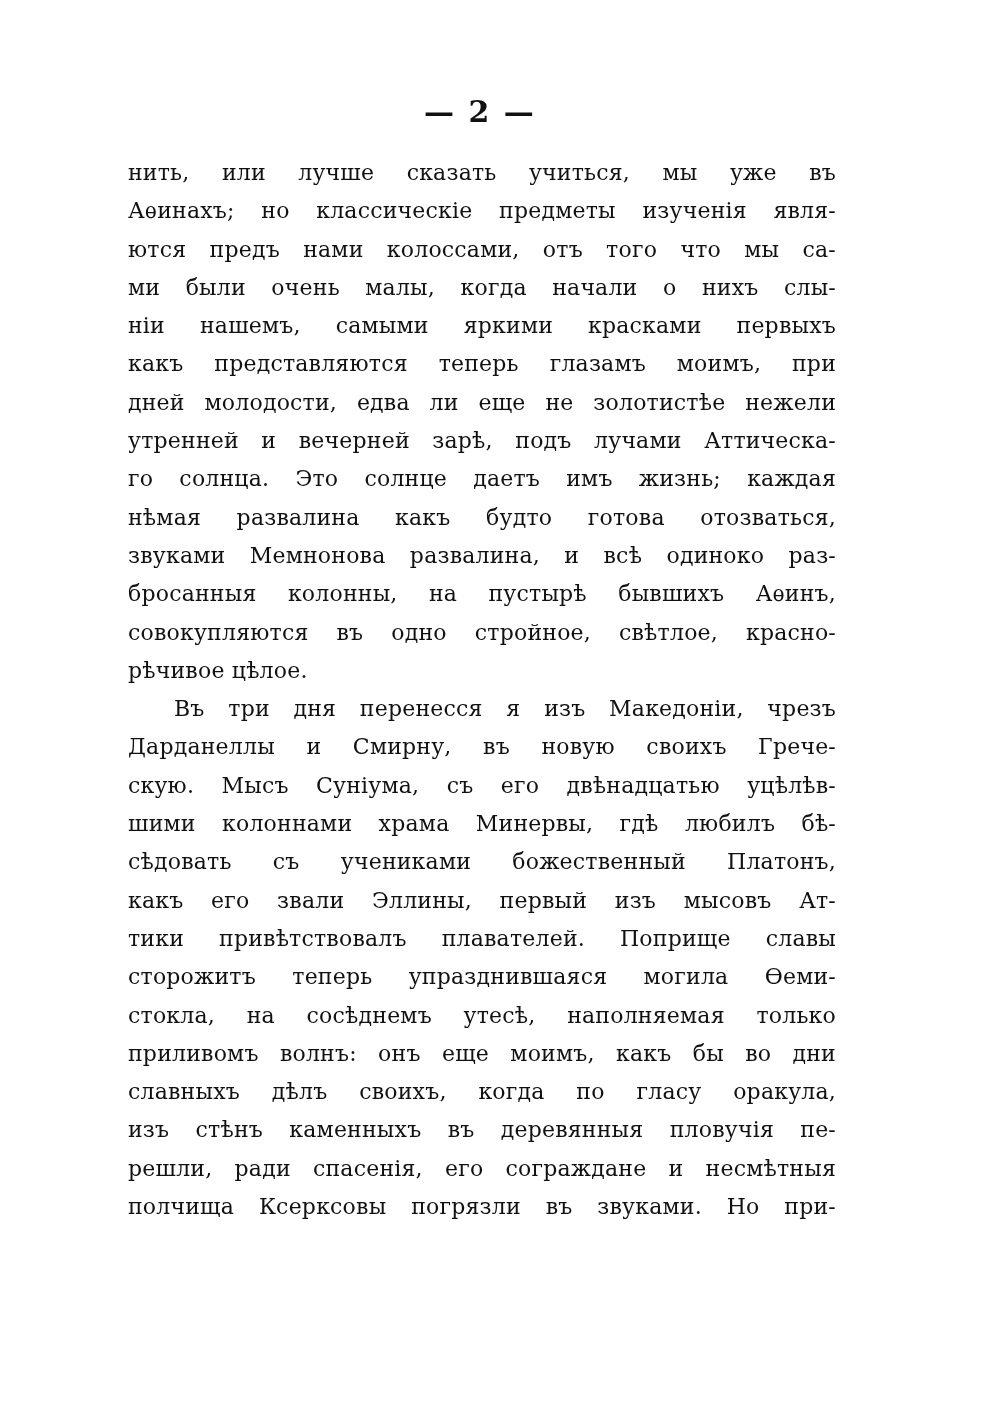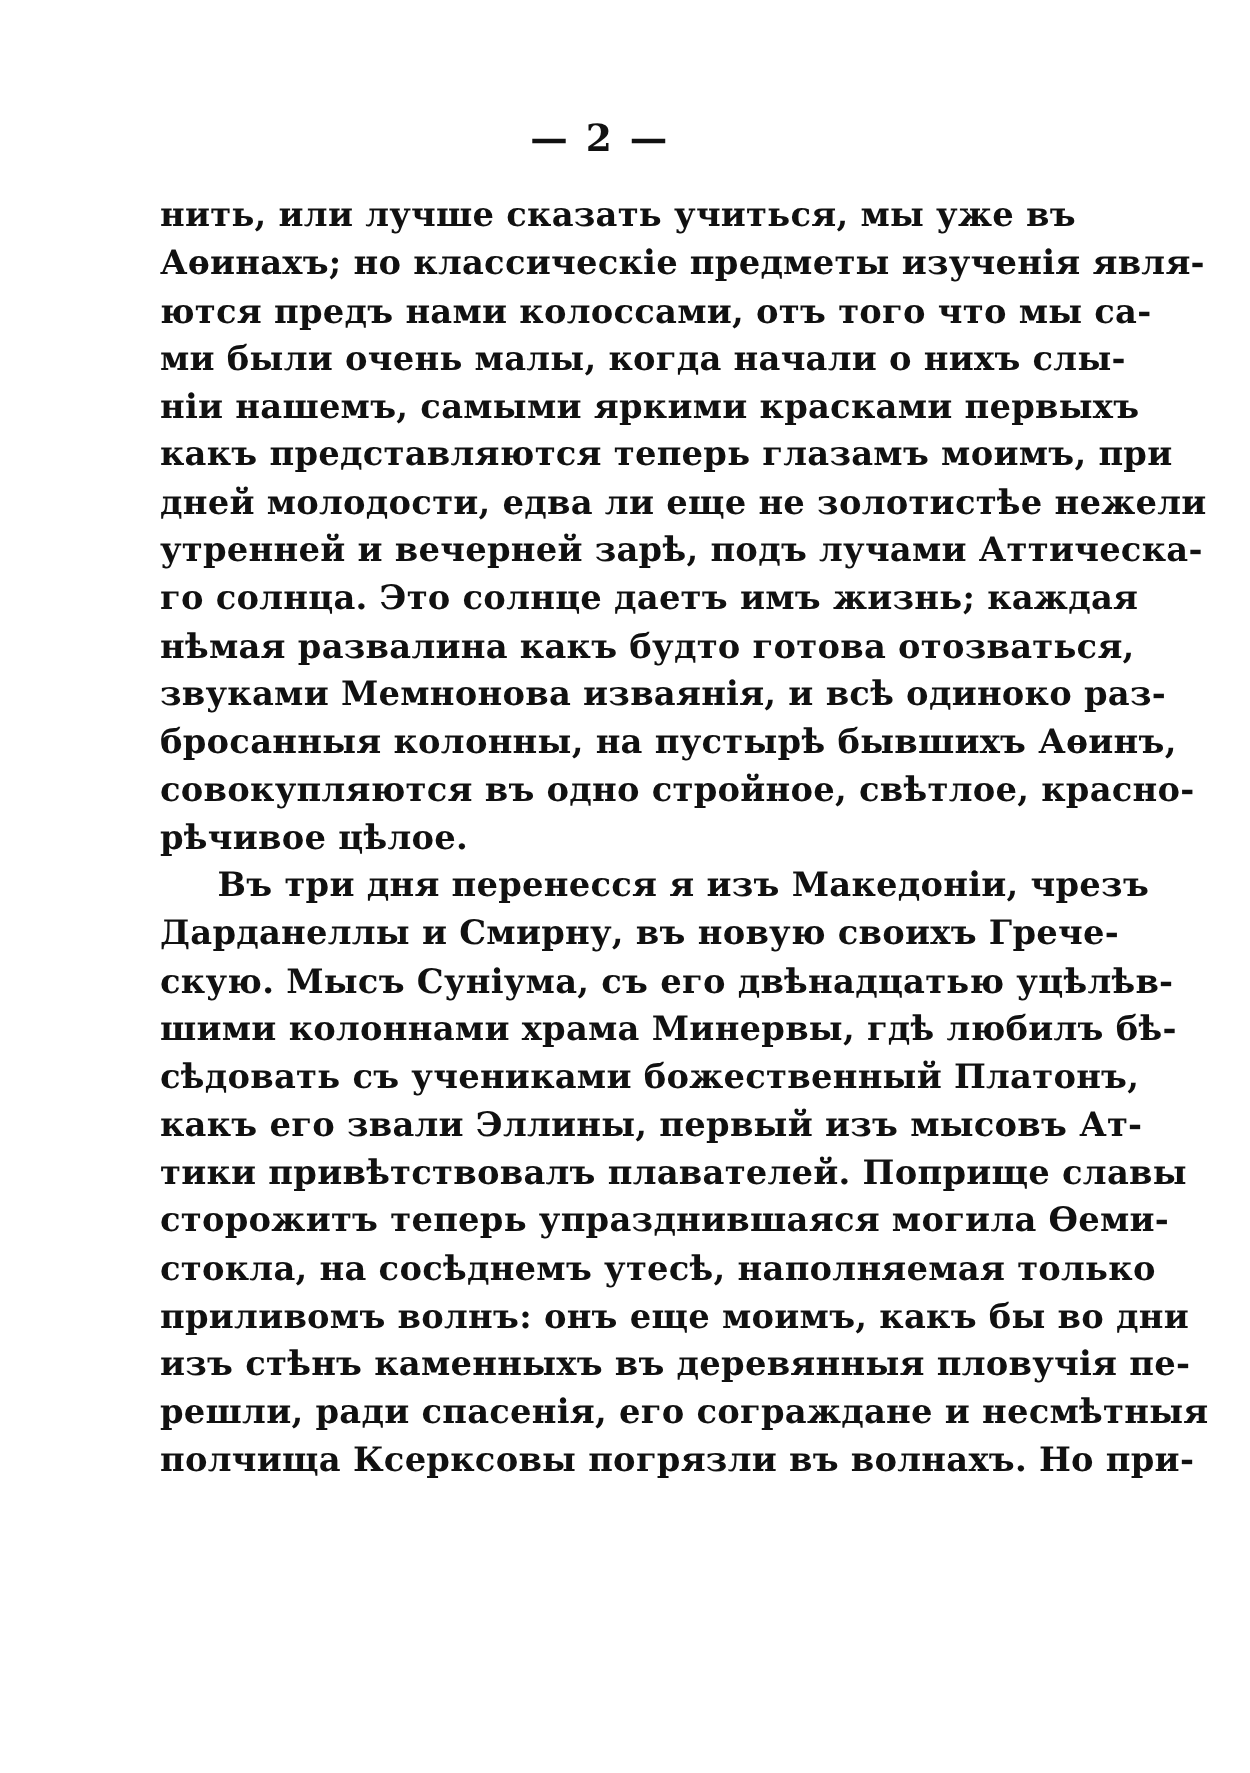--- a/index.html
+++ b/index.html
@@ -21,22 +21,22 @@
     }
     .text-block {
       position: absolute;
       left: 128px;
       top: 154px;
       width: 708px;
     }
     .line {
       height: 38.3px;
       line-height: 38px;
-      font-size: 27px;
-      font-weight: bold;
+      font-size: 22px;
+      font-weight: normal;
       white-space: nowrap;
       text-align: justify;
       text-align-last: justify;
       letter-spacing: 0.2px;
     }
     .line.last { text-align-last: left; }
     .line.indent { padding-left: 46px; }
   </style>
 </head>
 <body>
@@ -47,30 +47,31 @@
     <div class="line">нить, или лучше сказать учиться, мы уже въ</div>
     <div class="line">Аѳинахъ; но классическіе предметы изученія явля-</div>
     <div class="line">ются предъ нами колоссами, отъ того что мы са-</div>
     <div class="line">ми были очень малы, когда начали о нихъ слы-</div>
     <div class="line">ніи нашемъ, самыми яркими красками первыхъ</div>
     <div class="line">какъ представляются теперь глазамъ моимъ, при</div>
     <div class="line">дней молодости, едва ли еще не золотистѣе нежели</div>
     <div class="line">утренней и вечерней зарѣ, подъ лучами Аттическа-</div>
     <div class="line">го солнца. Это солнце даетъ имъ жизнь; каждая</div>
     <div class="line">нѣмая развалина какъ будто готова отозваться,</div>
-    <div class="line">звуками Мемнонова изваянія, и всѣ одиноко раз-</div>
+    <div class="line">звуками Мемнонова развалина, и всѣ одиноко раз-</div>
     <div class="line">бросанныя колонны, на пустырѣ бывшихъ Аѳинъ,</div>
     <div class="line">совокупляются въ одно стройное, свѣтлое, красно-</div>
     <div class="line last">рѣчивое цѣлое.</div>
     <div class="line indent">Въ три дня перенесся я изъ Македоніи, чрезъ</div>
     <div class="line">Дарданеллы и Смирну, въ новую своихъ Грече-</div>
     <div class="line">скую. Мысъ Суніума, съ его двѣнадцатью уцѣлѣв-</div>
     <div class="line">шими колоннами храма Минервы, гдѣ любилъ бѣ-</div>
     <div class="line">сѣдовать съ учениками божественный Платонъ,</div>
     <div class="line">какъ его звали Эллины, первый изъ мысовъ Ат-</div>
     <div class="line">тики привѣтствовалъ плавателей. Поприще славы</div>
     <div class="line">сторожитъ теперь упразднившаяся могила Ѳеми-</div>
     <div class="line">стокла, на сосѣднемъ утесѣ, наполняемая только</div>
     <div class="line">приливомъ волнъ: онъ еще моимъ, какъ бы во дни</div>
+    <div class="line">славныхъ дѣлъ своихъ, когда по гласу оракула,</div>
     <div class="line">изъ стѣнъ каменныхъ въ деревянныя пловучія пе-</div>
     <div class="line">решли, ради спасенія, его сограждане и несмѣтныя</div>
-    <div class="line">полчища Ксерксовы погрязли въ волнахъ. Но при-</div>
+    <div class="line">полчища Ксерксовы погрязли въ звуками. Но при-</div>
   </div>
 
 </body></html>

